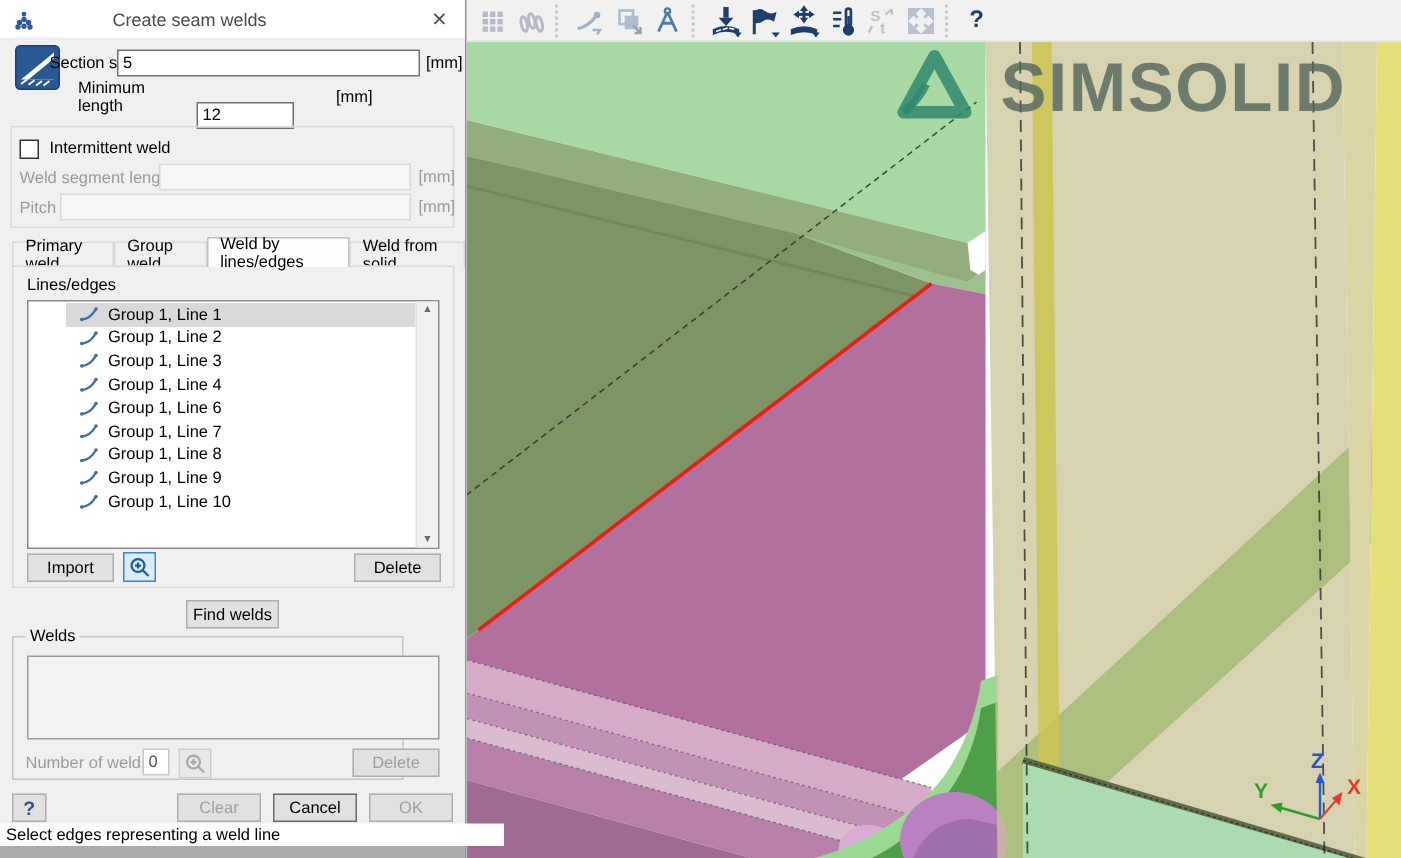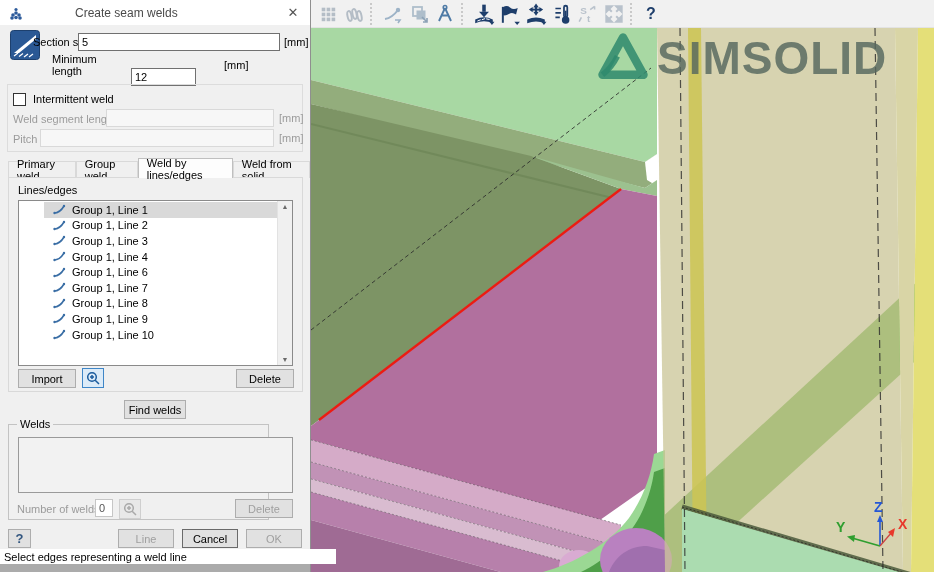--- a/index.html
+++ b/index.html
@@ -8,21 +8,21 @@
 
   
   .toolbar{position:absolute;left:311px;top:0;width:623px;height:28px;background:#f1f1f1;border-bottom:1px solid #e3e3e3;display:flex;align-items:center;padding-left:4px;}
   .tb-btn{width:24px;height:24px;display:flex;align-items:center;justify-content:center;margin:0 1px;position:relative;}
   .tb-sep{width:7px;height:22px;margin:0 3px;border-left:2px dotted #c9c9c9;}
   .tb-help{font-weight:bold;font-size:16px;color:#1e3e6b;width:20px;text-align:center;}
 
   
   .viewport{position:absolute;left:311px;top:28px;width:623px;height:544px;background:#fff;overflow:hidden;}
   .scene{position:absolute;left:0;top:0;}
-  .watermark{position:absolute;left:284px;top:2px;display:flex;align-items:center;gap:6px;pointer-events:none;}
+  .watermark{position:absolute;left:284px;top:2px;display:flex;align-items:center;gap:16px;pointer-events:none;}
   .watermark .wm-text{font-size:46px;font-weight:800;letter-spacing:1px;color:rgba(86,104,94,0.82);}
   .triad{position:absolute;left:523px;top:470px;}
 
   
   .dialog{position:absolute;left:0;top:0;width:311px;height:572px;background:#f0f0f0;border-right:1px solid #8f8f8f;}
   .titlebar{position:absolute;left:0;top:0;width:100%;height:26px;background:#ffffff;display:flex;align-items:center;padding:0 8px;border-bottom:1px solid #f0f0f0;gap:44px;}
   .titlebar .t-title{color:#4a4a4a;font-size:12px;margin-left:7px;flex:1;}
   .titlebar .t-close{color:#555;font-size:13px;width:18px;text-align:center;}
 
   .lbl{color:#000;}
@@ -437,21 +437,21 @@
     <input class="fld" style="position: absolute; left: 95px; top: 499px; width: 18px; border-color: rgb(198, 198, 198); color: rgb(85, 85, 85);" disabled="" value="0">
     <div class="iconbtn dis" style="position:absolute;left:119px;top:499px;">
       <svg width="14" height="14" viewBox="0 0 14 14">
         <circle cx="6" cy="6" r="4.3" fill="none" stroke="#a9a9a9" stroke-width="1.5"></circle>
         <path d="M6,4 v4 M4,6 h4 M9.2,9.2 L13,13" stroke="#a9a9a9" stroke-width="1.5" fill="none"></path>
       </svg>
     </div>
     <div class="btn dis" style="position:absolute;left:235px;top:499px;width:58px;">Delete</div>
 
     <div class="helpbtn">?</div>
-    <div class="btn dis" style="position:absolute;left:118px;top:529px;width:56px;">Line</div>
+    <div class="btn dis" style="position:absolute;left:118px;top:529px;width:56px;">Clear</div>
     <div class="btn" style="position:absolute;left:182px;top:529px;width:56px;border-color:#6a6a6a;">Cancel</div>
     <div class="btn dis" style="position:absolute;left:246px;top:529px;width:56px;">OK</div>
 
     <div class="statusbar">
       <span>Select edges representing a weld line</span>
     </div>
     <div class="graystrip"></div>
   </div>
 
 </div>

